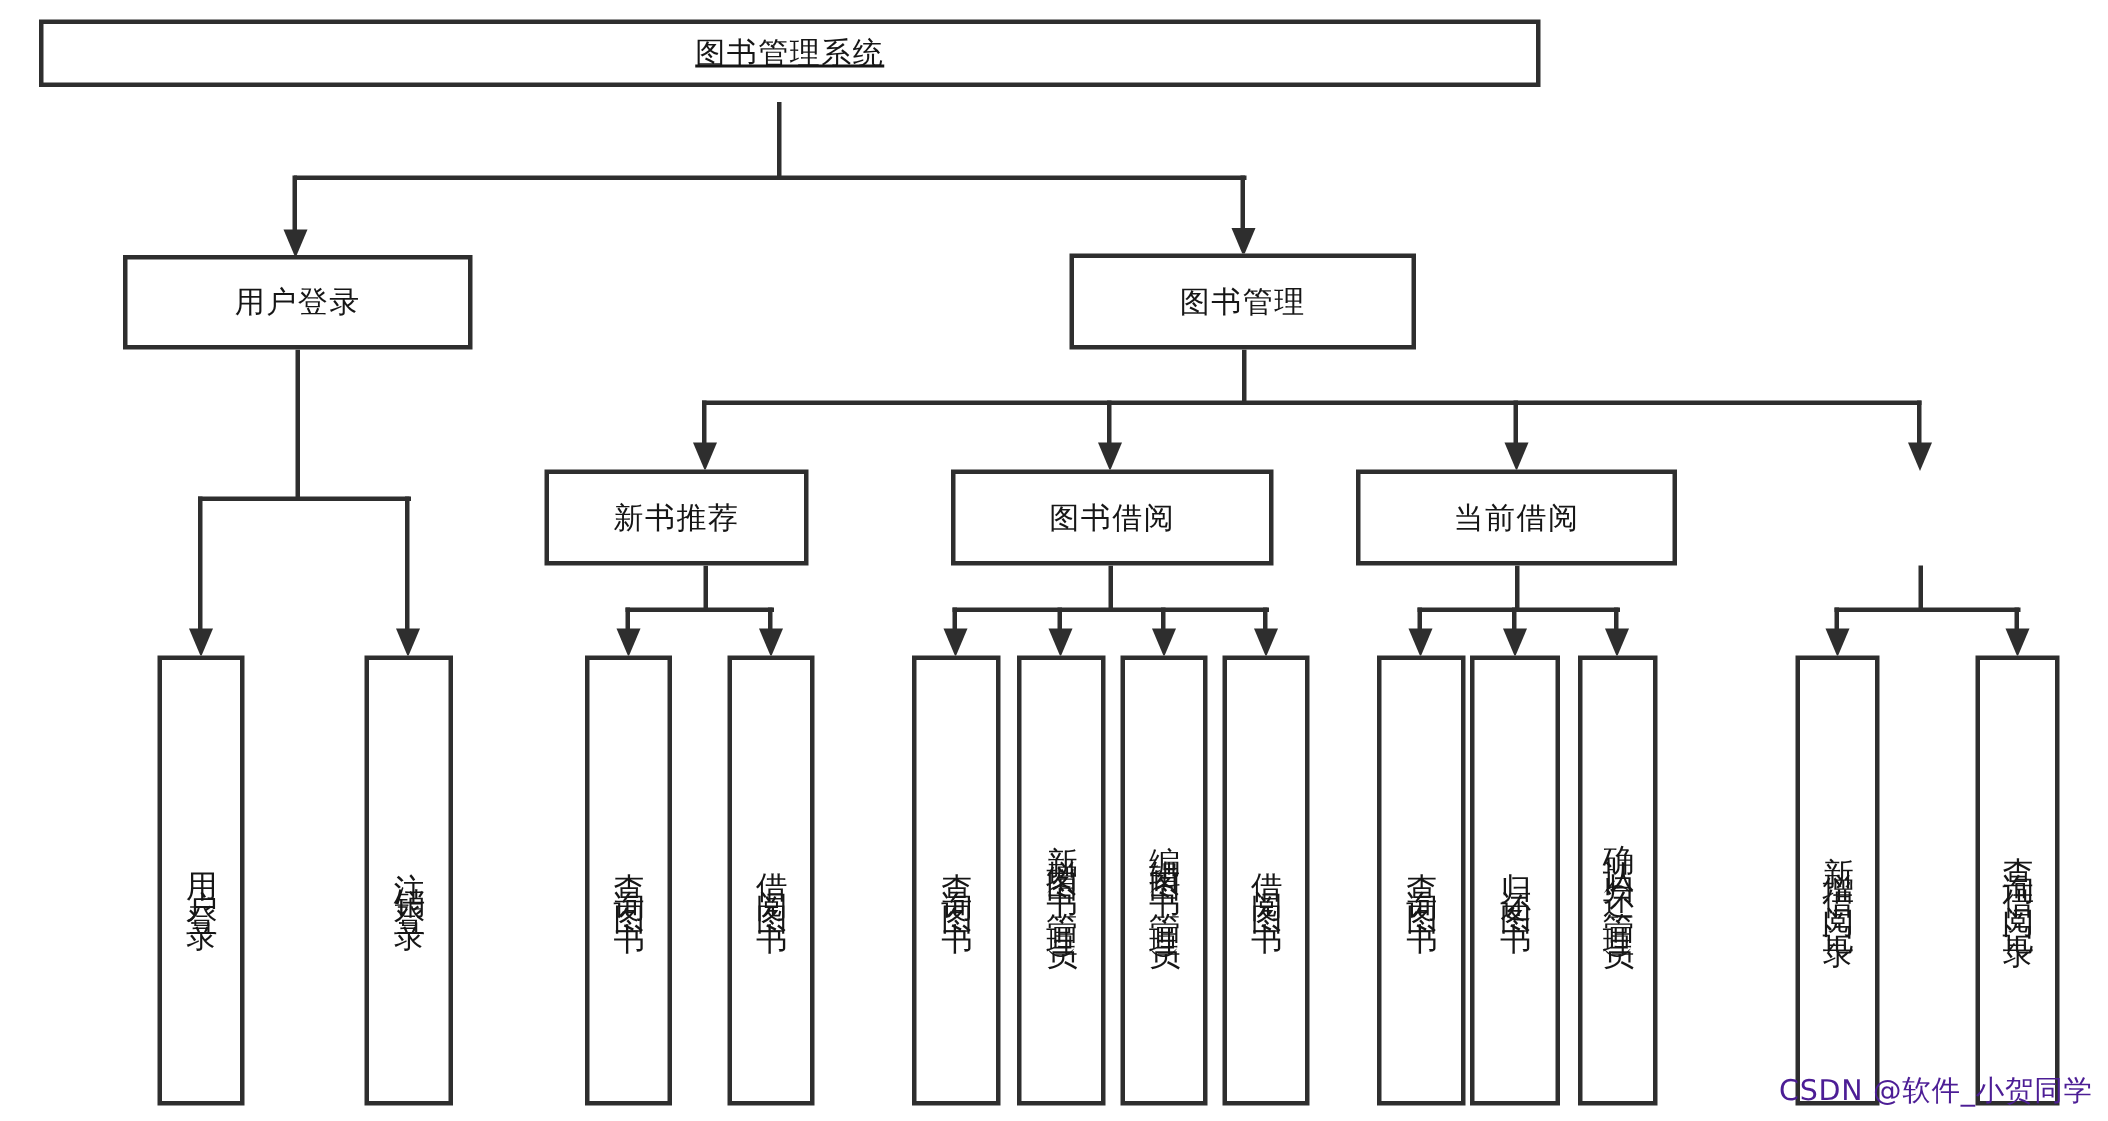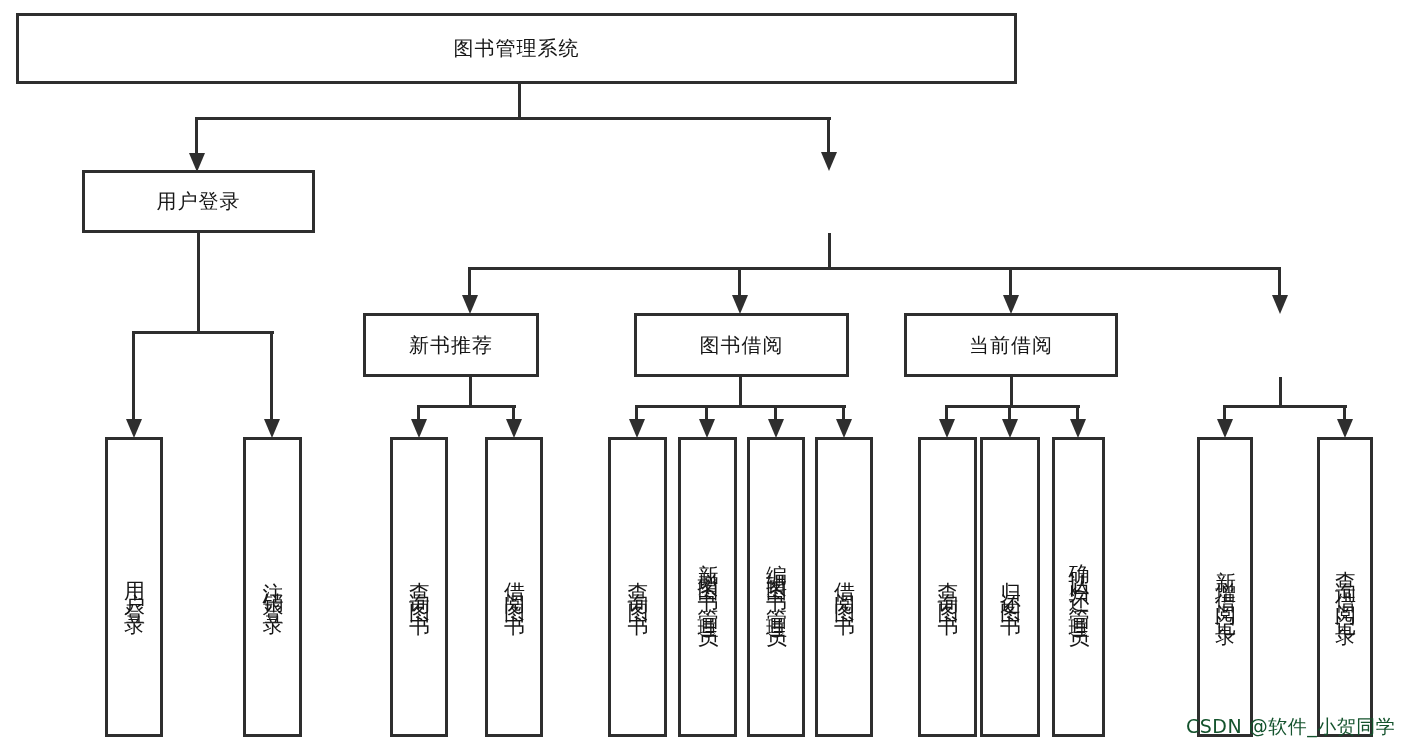--- a/index.html
+++ b/index.html
@@ -28,21 +28,21 @@
   }
   .box.h { font-size: 20px; letter-spacing: 1px; white-space: nowrap; }
   .box.v {
     writing-mode: vertical-rl;
     text-orientation: mixed;
     font-size: 21px;
     letter-spacing: 11px;
     line-height: 1;
   }
   
-  #root           { left: 16px;   top: 13px;  width: 1001px; height: 71px; }
+  #root           { left: 26px;   top: 13px;  width: 1001px; height: 45px; text-decoration: underline; }
   #user-login     { left: 82px;   top: 170px; width: 233px;  height: 63px; }
   #book-mgmt      { left: 713px;  top: 169px; width: 231px;  height: 64px; }
   #new-book-rec   { left: 363px;  top: 313px; width: 176px;  height: 64px; }
   #book-borrow    { left: 634px;  top: 313px; width: 215px;  height: 64px; }
   #current-borrow { left: 904px;  top: 313px; width: 214px;  height: 64px; }
   #borrow-record  { left: 1173px; top: 313px; width: 214px;  height: 64px; }
 
   .leaf { top: 437px; height: 300px; }
   #leaf-login      { left: 105px;  width: 58px; }
   #leaf-logout     { left: 243px;  width: 59px; }
@@ -90,21 +90,21 @@
     border-right: 8px solid transparent;
     border-top: 19px solid #2e2e2e;
   }
 
   
   .watermark {
     position: absolute;
     left: 1186px;
     top: 714px;
     font-size: 19px;
-    color: #14532d;
+    color: #4c1d95;
     white-space: nowrap;
     letter-spacing: 0.5px;
   }
 </style>
 </head>
 <body>
 
 <div class="stage">
 
   <div class="vline" style="left:518px; top:68px;  height:51px;"></div>
@@ -205,20 +205,23 @@
     </div>
 
   <div class="box h" id="root">
     <span>图书管理系统</span>
   </div>
 
   <div class="box h" id="user-login">
     <span>用户登录</span>
   </div>
 
+  <div class="box h" id="book-mgmt">
+    <span>图书管理</span>
+  </div>
 
   <div class="box h" id="new-book-rec">
     <span>新书推荐</span>
   </div>
 
   <div class="box h" id="book-borrow">
     <span>图书借阅</span>
   </div>
 
   <div class="box h" id="current-borrow">

